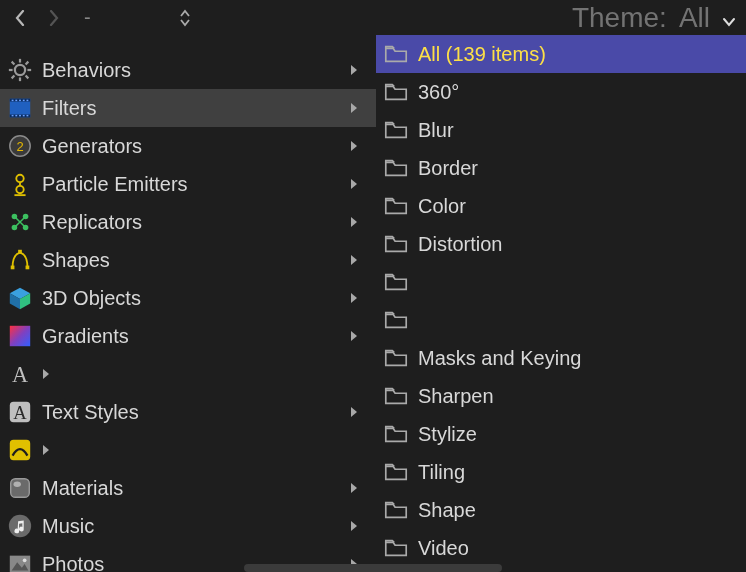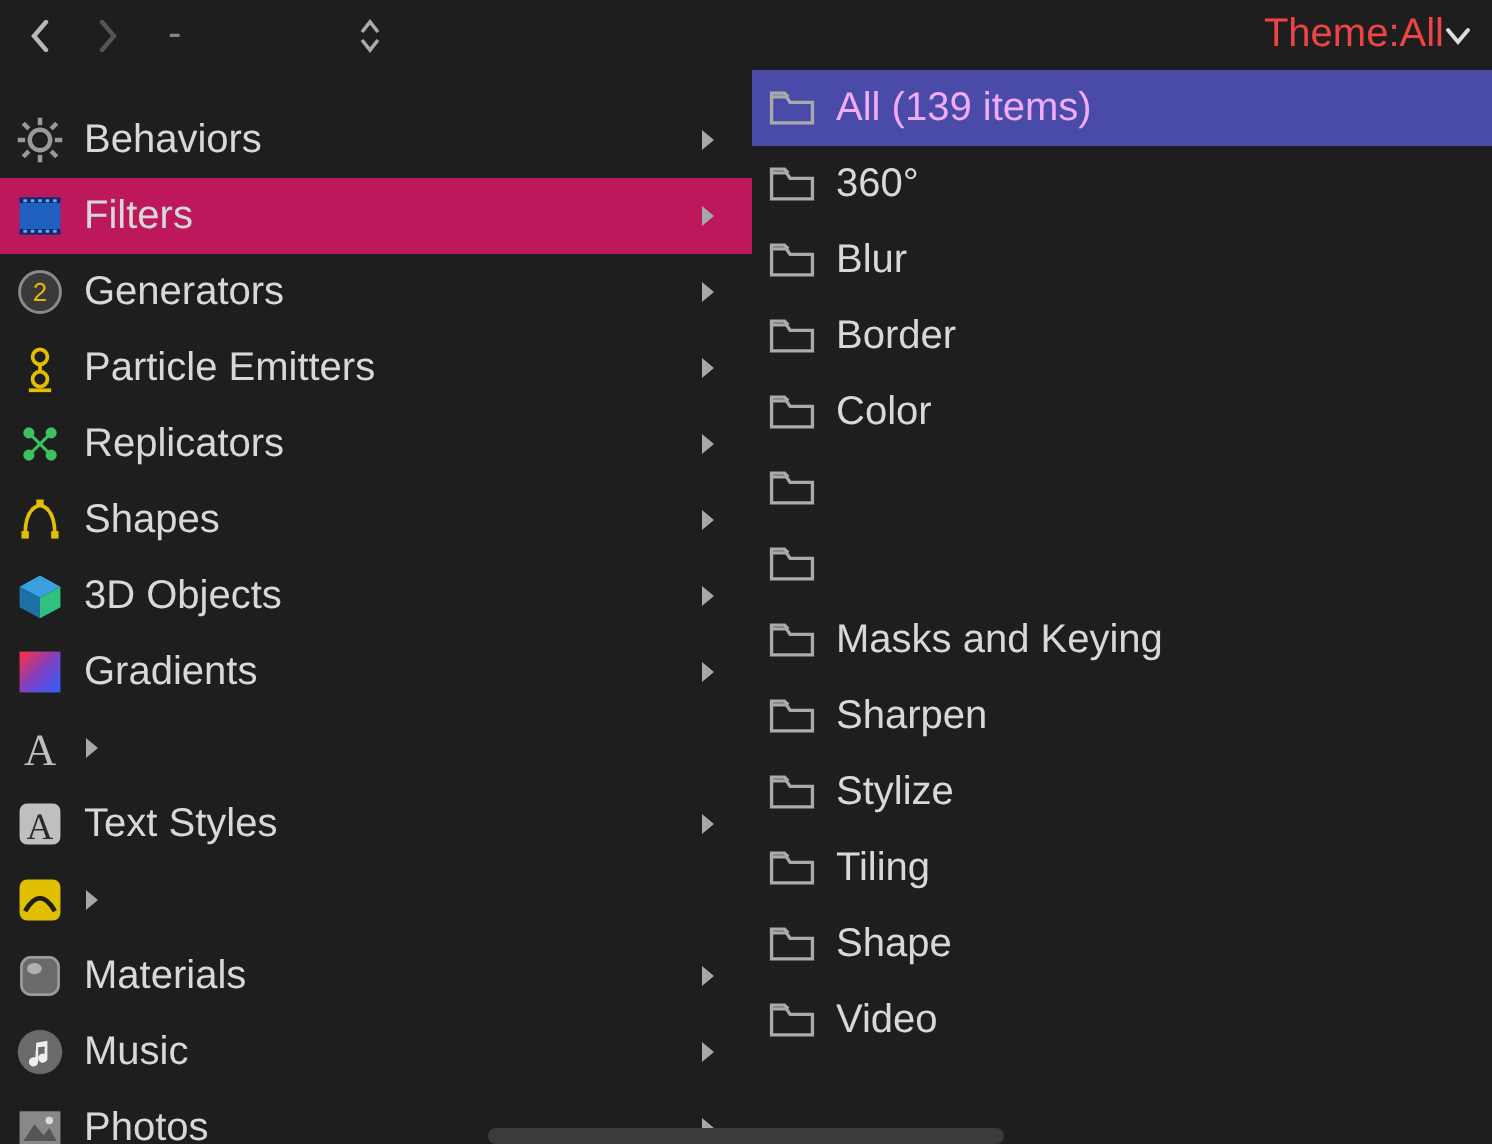--- a/index.html
+++ b/index.html
@@ -4,31 +4,31 @@
 <style>
   * { margin: 0; padding: 0; box-sizing: border-box; }
   html, body { width: 746px; height: 572px; background:#1e1e1e; font-family: "Helvetica Neue", Arial, sans-serif; font-size: 20px; color:#d8d8d8; overflow:hidden; }
   .root { width:746px; height:572px; display:flex; flex-direction:column; }
   .topbar { height:35px; display:flex; align-items:center; padding:0 10px; background:#1e1e1e; }
   .nav-arrow { width:20px; height:20px; display:flex; align-items:center; justify-content:center; margin-right:14px; color:#a9a9a9; }
   .nav-arrow.dim { opacity:0.35; }
   .pathctrl { color:#888; font-size:20px; margin-left:6px; }
   .stepper { margin-left:88px; color:#9b9b9b; display:flex; flex-direction:column; line-height:7px; font-size:12px;}
   .spacer { flex:1; }
-  .theme { color:#ef4444; font-size:20px; display:flex; align-items:center; gap:0; cursor:default;}
+  .theme { color:#737373; font-size:28px; display:flex; align-items:center; gap:12px; cursor:default;}
   .theme .chev { display:inline-block; }
 
   .body { flex:1; display:flex; position:relative; overflow:hidden;}
   .panel { overflow:hidden; }
   .left { width:376px; background:#1e1e1e;margin-top:16px; }
   .right { flex:1; background:#1e1e1e; }
 
   .row { height:38px; display:flex; align-items:center; padding-left:6px; gap:8px; position:relative; }
-  .left .row.selected { background:#be185d; }
-  .right .row.selected { background:#4a4aa8; color:#f0abfc; }
+  .left .row.selected { background:#404040; }
+  .right .row.selected { background:#4a4aa8; color:#fde047; }
   .icon-slot { width:28px; height:28px; display:flex; align-items:center; justify-content:center; flex-shrink:0;}
   .label { flex:1; white-space:nowrap; overflow:hidden; text-overflow:ellipsis; }
   .disclosure { width:16px; color:#aaa; margin-right:10px; display:flex; align-items:center; }
   .folder-icon svg { display:block; }
 
   
   .scrolltrack { position:absolute; bottom:0; left:244px; width:258px; height:8px; background:#3b3b3b; border-radius:4px; }
 
   
 </style>
@@ -354,20 +354,29 @@
           </span>
     <span class="label">Color</span>
         </div>
         <div class="row">
     <span class="icon-slot folder-icon">
             <svg viewBox="0 0 28 28" width="26" height="26">
               <path d="M3 8 L11 8 L13 11 L25 11 L25 22 L3 22 Z" fill="none" stroke="#aaa" stroke-width="1.8"></path>
         <path d="M3 8 L3 6 L10 6 L12 8" fill="none" stroke="#aaa" stroke-width="1.8"></path>
             </svg>
           </span>
+    <span class="label">Distortion</span>
+        </div>
+        <div class="row">
+    <span class="icon-slot folder-icon">
+            <svg viewBox="0 0 28 28" width="26" height="26">
+              <path d="M3 8 L11 8 L13 11 L25 11 L25 22 L3 22 Z" fill="none" stroke="#aaa" stroke-width="1.8"></path>
+        <path d="M3 8 L3 6 L10 6 L12 8" fill="none" stroke="#aaa" stroke-width="1.8"></path>
+            </svg>
+          </span>
         </div>
         <div class="row">
     <span class="icon-slot folder-icon">
             <svg viewBox="0 0 28 28" width="26" height="26">
               <path d="M3 8 L11 8 L13 11 L25 11 L25 22 L3 22 Z" fill="none" stroke="#aaa" stroke-width="1.8"></path>
         <path d="M3 8 L3 6 L10 6 L12 8" fill="none" stroke="#aaa" stroke-width="1.8"></path>
             </svg>
           </span>
         </div>
         <div class="row">

